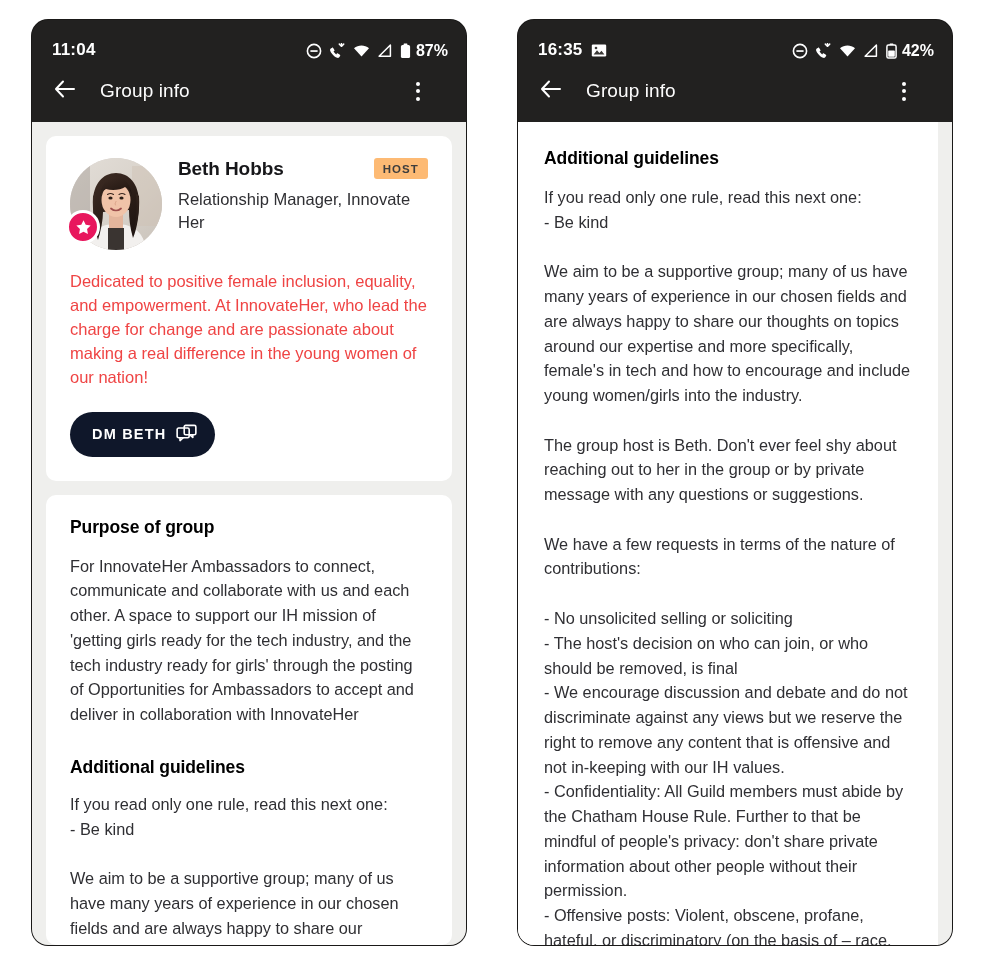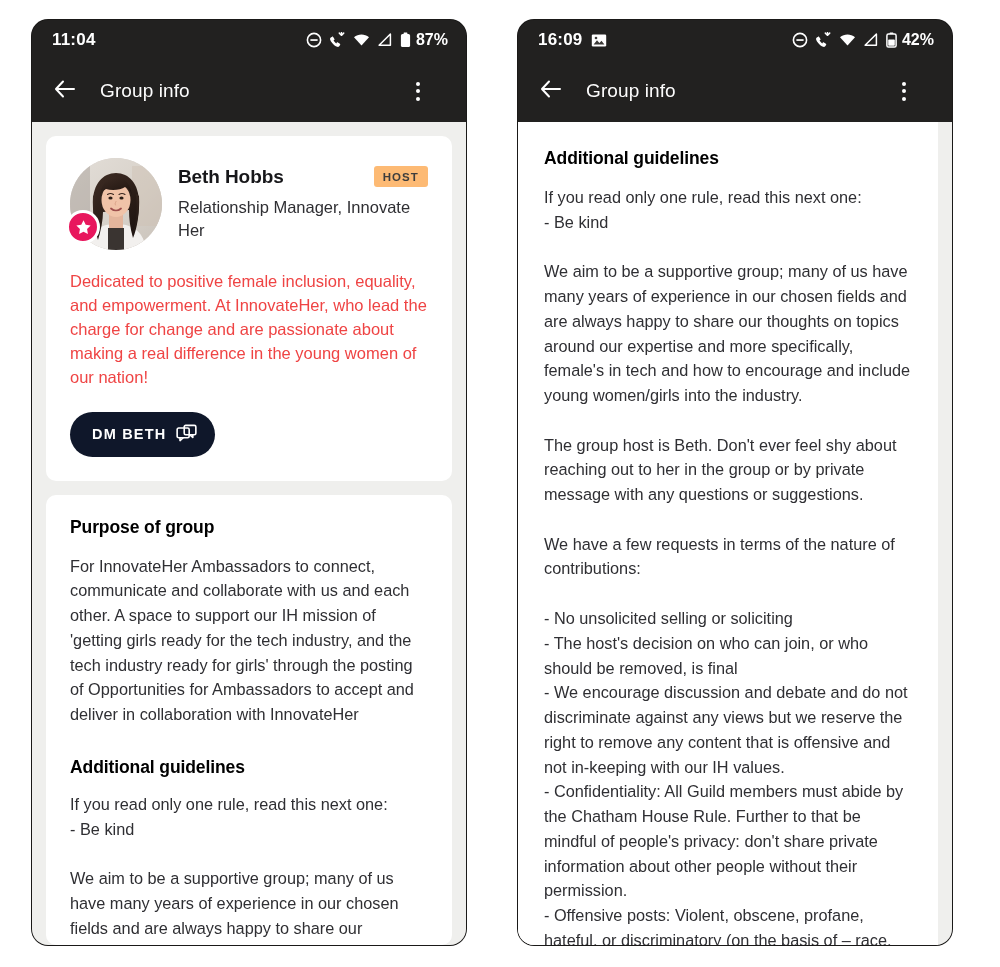--- a/index.html
+++ b/index.html
@@ -33,21 +33,21 @@
     flex-direction: column;
     box-shadow: 0 0 0 1px #1a1918;
   }
 
   
   .status-bar {
     height: 40px;
     flex: 0 0 40px;
     background: #222120;
     display: flex;
-    align-items: center;
+    align-items: flex-end;
     padding: 0 18px 0 20px;
     color: #ffffff;
   }
   .status-left {
     display: flex;
     align-items: center;
     gap: 9px;
   }
   .status-clock {
     font-size: 17px;
@@ -131,21 +131,21 @@
   .card.full-bleed {
     border-radius: 0;
     padding: 26px 26px 0 26px;
     height: 100%;
     overflow: hidden;
   }
 
   
   .profile-row {
     display: flex;
-    align-items: center;
+    align-items: flex-start;
     gap: 16px;
   }
   .avatar-wrap {
     position: relative;
     flex: 0 0 auto;
     width: 92px;
     height: 92px;
   }
   .avatar {
     width: 92px;
@@ -391,21 +391,21 @@
         </div>
 
       </div>
     </div>
   </div>
 
   <div class="phone">
 
     <div class="status-bar">
       <div class="status-left">
-        <span class="status-clock">16:09</span>
+        <span class="status-clock">16:35</span>
         <span>
           <svg class="sicon" width="16" height="15" viewBox="0 0 16 15">
               <rect x="0.8" y="1.6" width="14.4" height="11.8" rx="1.2" fill="#fff"></rect>
               <path d="M2.6 11.4l3.4-4.2 2.4 2.7 2.1-2.2 2.9 3.7z" fill="#3c3a38"></path>
               <circle cx="5.0" cy="5.0" r="1.3" fill="#3c3a38"></circle>
             </svg>
         </span>
       </div>
       <div class="status-right">
         <span>

